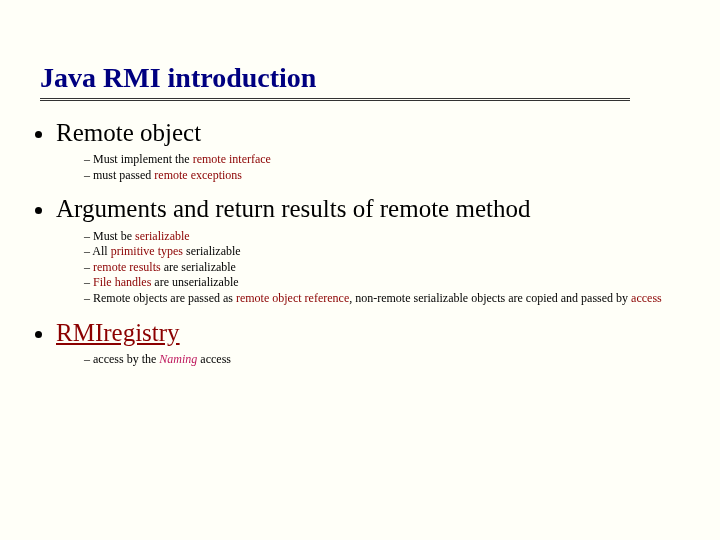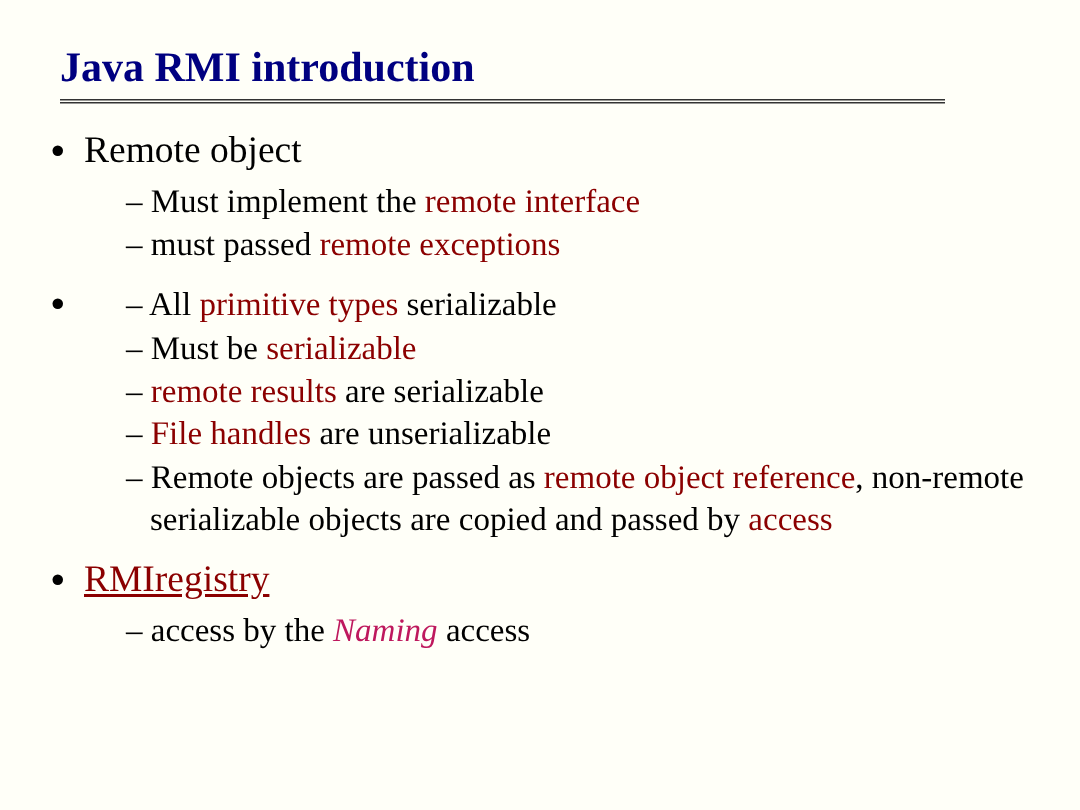--- a/index.html
+++ b/index.html
@@ -7,20 +7,21 @@
     padding: 0;
     width: 720px;
     height: 540px;
     background: #fffff8;
     font-family: "Times New Roman", Times, serif;
     color: #000;
     overflow: hidden;
   }
   .slide {
     padding: 20px 30px 20px 30px;
+    margin-top: 32px;
   }
   .title {
     font-size: 28px;
     font-weight: bold;
     color: #000080;
     margin: 10px 0 4px 10px;
   }
   .title-rule {
     margin-left: 10px;
     border-bottom: 3px double #333;
@@ -38,21 +39,21 @@
     color: #000;
     margin-bottom: 4px;
     line-height: 1.25;
   }
   ul.lvl2 {
     list-style: none;
     margin: 4px 0 10px 0;
     padding-left: 28px;
   }
   ul.lvl2 > li {
-    font-size: 22px;
+    font-size: 12px;
     color: #000;
     line-height: 1.3;
     text-indent: -16px;
     padding-left: 16px;
   }
   ul.lvl2 > li::before {
     content: "– ";
   }
   .kw { color: #8b0000; }
   .kw-i { color: #be185d; font-style: italic; }
@@ -69,23 +70,24 @@
 
     <li>
       <span>Remote object</span>
       <ul class="lvl2">
         <li><span>Must implement the </span><span class="kw">remote interface</span></li>
         <li><span>must passed </span><span class="kw">remote exceptions</span></li>
       </ul>
     </li>
 
     <li>
+      <span>Arguments and return results of remote method</span>
       <ul class="lvl2">
+        <li><span>Must be </span><span class="kw">serializable</span></li>
         <li><span>All </span><span class="kw">primitive types</span><span> serializable</span></li>
-        <li><span>Must be </span><span class="kw">serializable</span></li>
         <li><span class="kw">remote results</span><span> are serializable</span></li>
         <li><span class="kw">File handles</span><span> are unserializable</span></li>
         <li><span>Remote objects are passed as </span><span class="kw">remote object reference</span><span>, non-remote serializable objects are copied and passed by </span><span class="kw">access</span></li>
       </ul>
     </li>
 
     <li>
       <a class="link">RMIregistry</a>
       <ul class="lvl2">
         <li><span>access by the </span><span class="kw-i">Naming</span><span> access</span></li>

